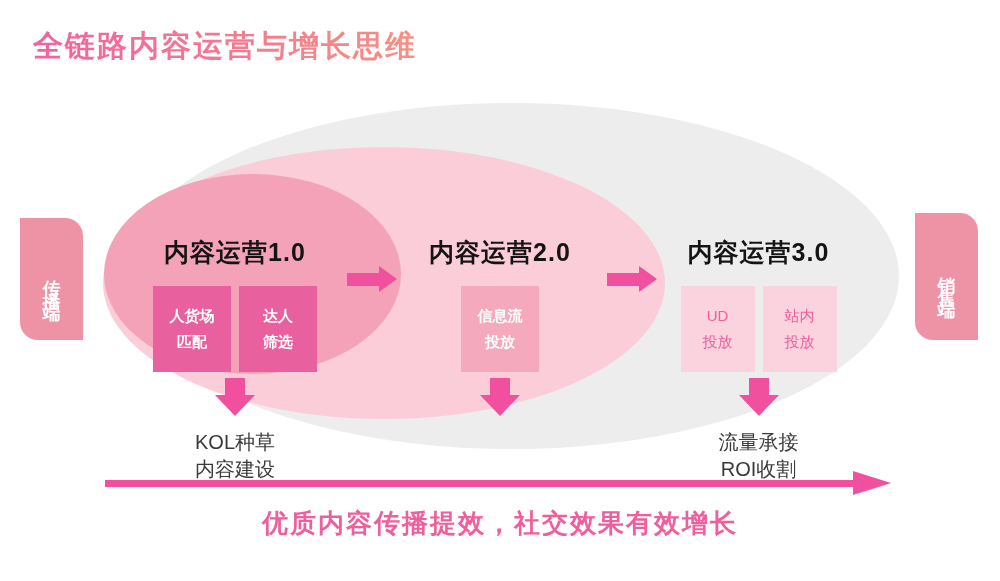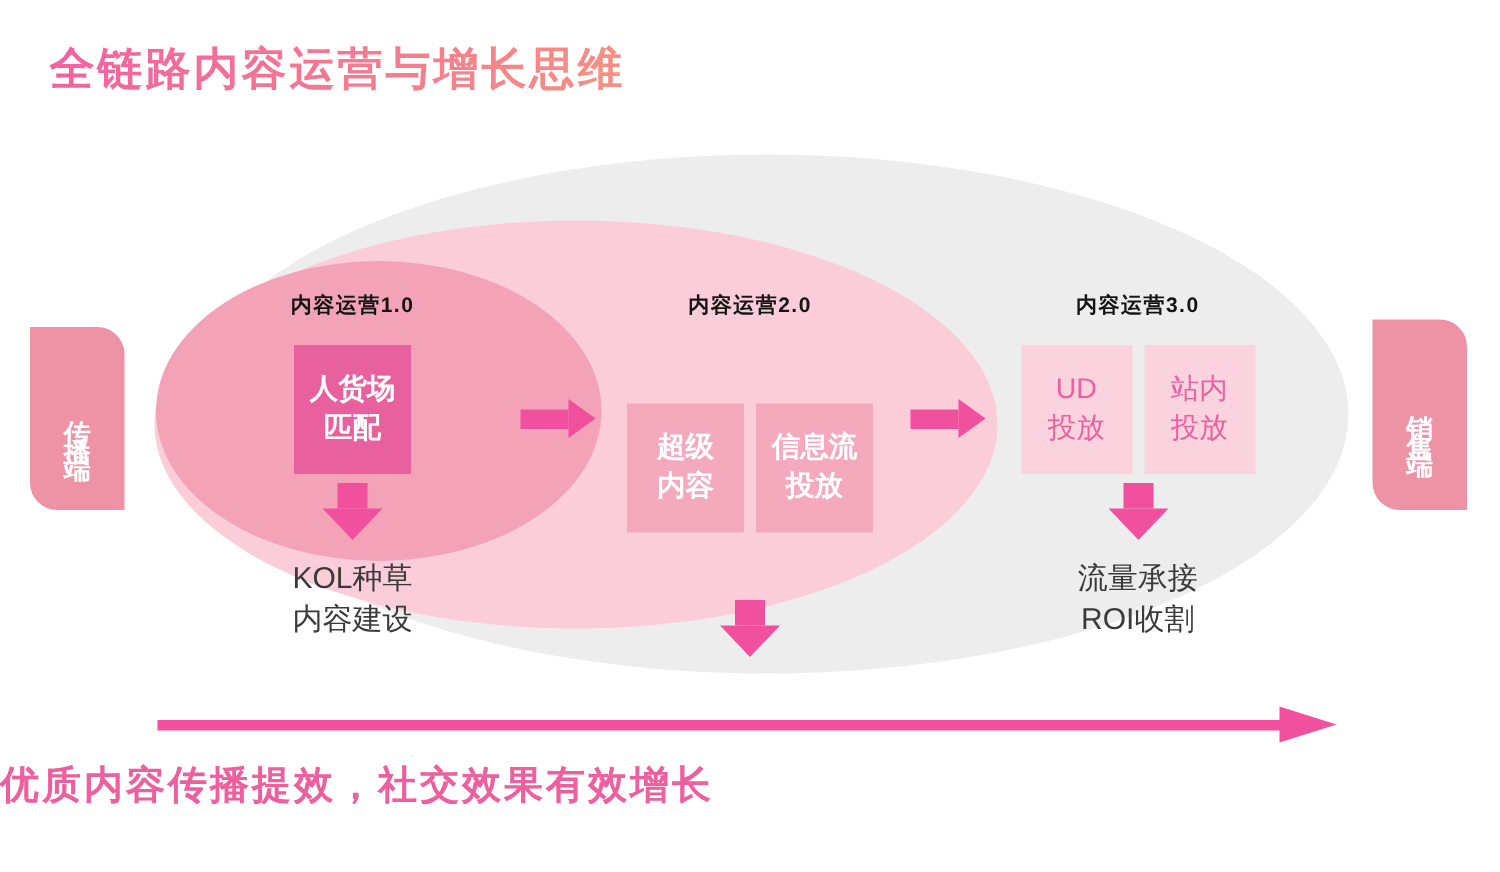--- a/index.html
+++ b/index.html
@@ -49,31 +49,31 @@
   .side-tab.left-tab{left:20px;top:218px;height:122px;}
   .side-tab.right-tab{left:915px;top:213px;height:127px;}
   .vtext{
     writing-mode:vertical-rl;text-orientation:upright;
     color:#fff;font-weight:bold;font-size:18px;letter-spacing:11px;
     text-indent:6px;
   }
 
   .stage{position:absolute;top:195px;display:flex;flex-direction:column;align-items:center;}
   .stage.stage1{left:150px;width:170px;}
-  .stage.stage2{left:410px;width:180px;gap:39px;}
+  .stage.stage2{left:410px;width:180px;}
   .stage.stage3{left:672px;width:173px;align-items:center;}
   .stage-heading{
-    font-size:14px;font-weight:bold;color:var(--heading-text);
-    letter-spacing:1px;margin-bottom:17px;white-space:nowrap;
+    font-size:25px;font-weight:bold;color:var(--heading-text);
+    letter-spacing:1px;margin-bottom:17px;white-space:nowrap;margin-top:41px;
   }
   .boxes{display:flex;gap:8px;justify-content:center;}
   .box{
     width:78px;height:86px;display:flex;flex-direction:column;
     align-items:center;justify-content:center;
-    font-size:19px;font-weight:bold;color:#fff;line-height:26px;
+    font-size:15px;font-weight:bold;color:#fff;line-height:26px;
     text-align:center;white-space:nowrap;
   }
   .stage1 .box{background:var(--stage1-box);}
   .stage2 .box{background:var(--stage2-box);}
   .stage3 .box{background:var(--stage3-box);color:var(--stage3-text);font-weight:normal;width:74px;}
 
   .down-arrow{margin-top:6px;display:flex;flex-direction:column;align-items:center;}
   .down-arrow .shaft{width:20px;height:17px;background:var(--accent-pink);}
   .down-arrow .head{
     width:0;height:0;
@@ -99,21 +99,21 @@
   .bottom-arrow{position:absolute;left:105px;top:471px;width:785px;height:24px;}
   .bottom-arrow .line{position:absolute;left:0;top:9px;width:751px;height:7px;background:var(--accent-pink);}
   .bottom-arrow .tip{
     position:absolute;left:748px;top:0;width:0;height:0;
     border-top:12px solid transparent;border-bottom:12px solid transparent;
     border-left:38px solid var(--accent-pink);
   }
 
   .bottom-banner{
     position:absolute;left:0;top:506px;width:1000px;
-    font-size:26px;font-weight:bold;
+    text-align:center;font-size:26px;font-weight:bold;
     color:var(--banner-text);letter-spacing:2px;
   }
 </style>
 </head>
 <body>
 
 <div class="canvas">
 
   <h1 class="title">全链路内容运营与增长思维</h1>
 
@@ -127,40 +127,40 @@
   <div class="side-tab right-tab">
     <span class="vtext">销售端</span>
   </div>
 
   <section class="stage stage1">
     <h2 class="stage-heading">内容运营1.0</h2>
     <div class="boxes">
       <div class="box">
         <span>人货场</span>
         <span>匹配</span>
+      </div>
+      <div class="box">
+        <span>达人</span>
+        <span>筛选</span>
       </div>
     </div>
     <div class="down-arrow">
       <span class="shaft"></span>
       <span class="head"></span>
     </div>
     <p class="caption">
       <span>KOL种草</span>
       <span>内容建设</span>
     </p>
   </section>
 
   <section class="stage stage2">
     <h2 class="stage-heading">内容运营2.0</h2>
     <div class="boxes">
       <div class="box">
-        <span>超级</span>
-        <span>内容</span>
-      </div>
-      <div class="box">
         <span>信息流</span>
         <span>投放</span>
       </div>
     </div>
     <div class="down-arrow">
       <span class="shaft"></span>
       <span class="head"></span>
     </div>
   </section>
 

